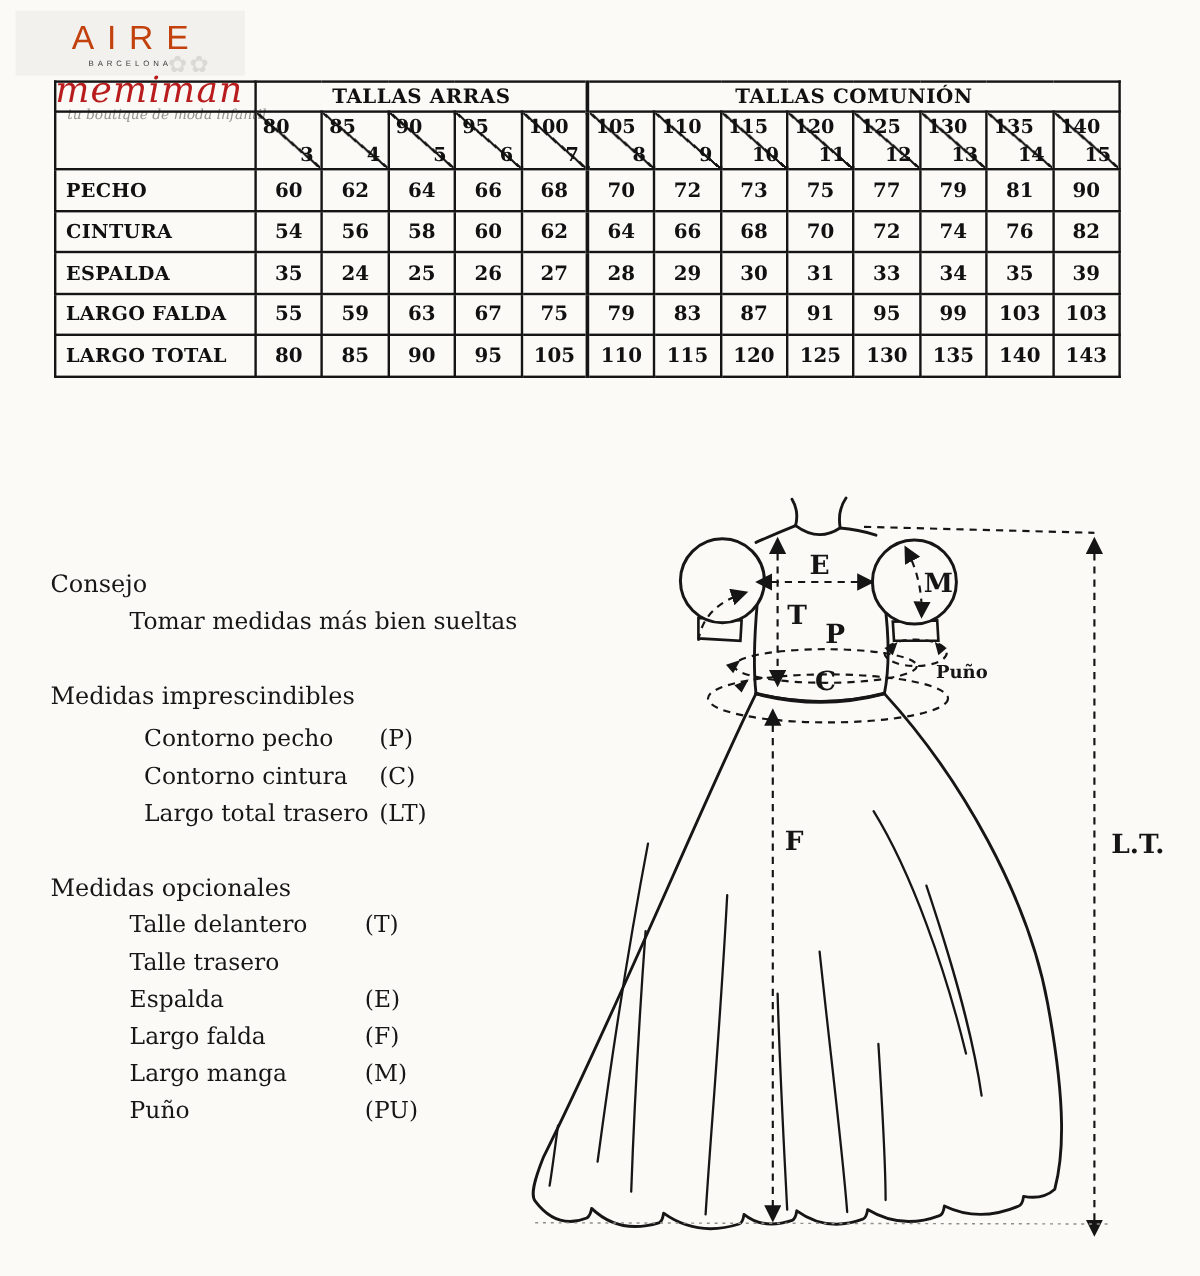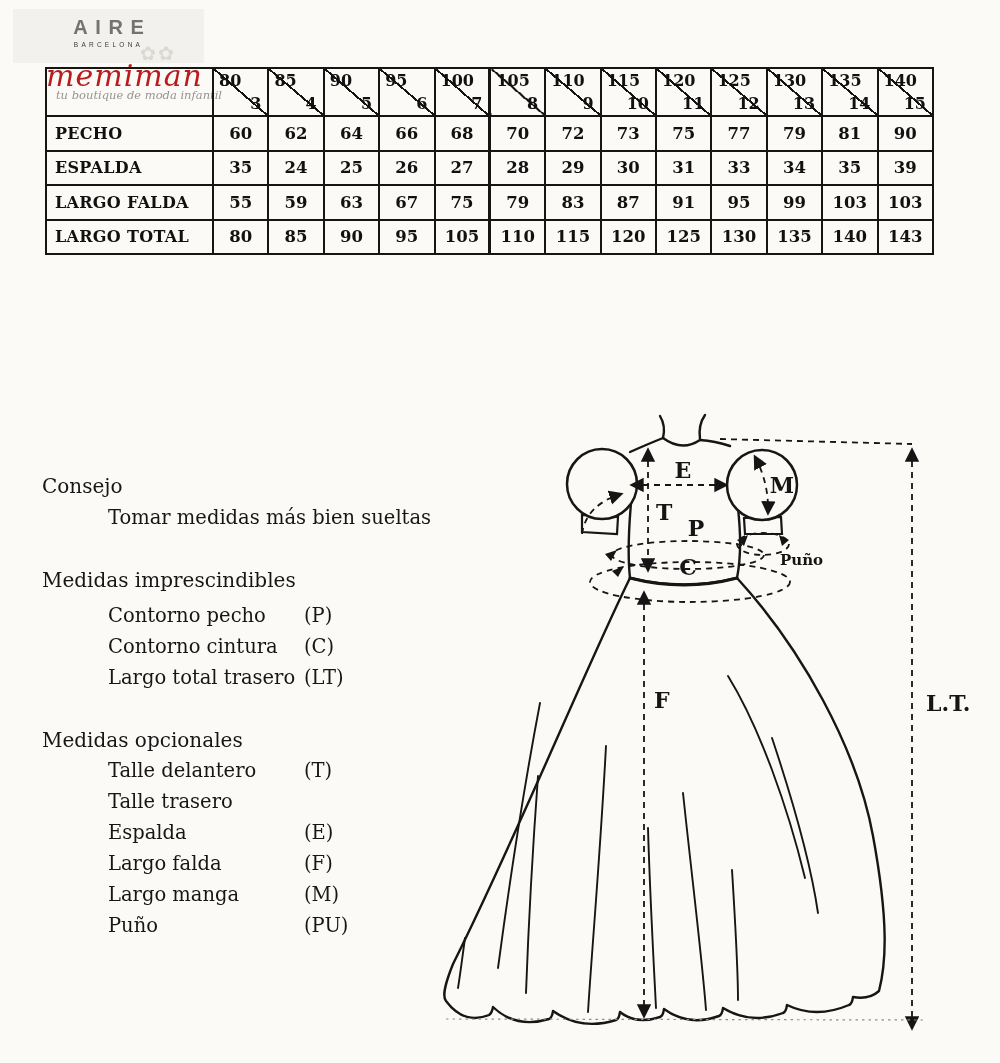--- a/index.html
+++ b/index.html
@@ -12,22 +12,22 @@
     overflow: hidden;
   }
 
   
   .logo-box {
     position: absolute; left: 13px; top: 9px; width: 191px; height: 54px;
     background: #f2f1ee; text-align: center; padding-top: 7px;
   }
   .logo-brand {
     font-family: "Liberation Sans", sans-serif;
-    font-size: 20px; font-weight: 700; letter-spacing: 0.38em;
-    color: #737373; text-indent: 0.38em; display:block;
+    font-size: 28px; font-weight: 400; letter-spacing: 0.38em;
+    color: #c2410c; text-indent: 0.38em; display:block;
   }
   .logo-city {
     font-family: "Liberation Sans", sans-serif;
     font-size: 6.5px; letter-spacing: 0.5em; color: #3a3a3a; display:block; margin-top: 2px;
   }
   .logo-flowers {
     position: absolute; left: 140px; top: 42px; font-size: 19px;
     color: #dbd9d3; letter-spacing: 2px;
   }
   .logo-script {
@@ -69,21 +69,21 @@
   table.size-table tbody td { font-size: 16.5px; font-weight: 600; }
   .group-end { border-right-width: 3px !important; }
 
   
   .sec-title { position: absolute; left: 42px; font-size: 20px; font-weight: 400; }
   .consejo-title { top: 474px; }
   .consejo-text  { position: absolute; left: 108px; top: 506px; font-size: 19.5px; }
   .imp-title { top: 568px; }
   .opc-title { top: 728px; }
   .measure-list { position: absolute; left: 108px; }
-  .imp-list { top: 600px; }
+  .imp-list { top: 600px; margin-left: 12px; }
   .opc-list { top: 755px; }
   .measure-item { display: flex; height: 31px; align-items: center; font-size: 19.5px; }
   .measure-item .m-label { width: 196px; }
   .measure-item .m-code  { }
 
   
   .diagram { position: absolute; left: 420px; top: 408px; width: 580px; height: 655px; }
   .diagram text { font-family: "DejaVu Serif", serif; font-weight: 700; fill: #151515; }
   .dl  { font-size: 22px; }
   .dls { font-size: 15px; }
@@ -99,20 +99,25 @@
 <div class="logo-script">memiman</div>
 <div class="logo-tagline">tu boutique de moda infantil</div>
 
 <div class="size-table-wrap">
   <table class="size-table">
     <colgroup>
       <col class="label-col">
       <col span="13">
     </colgroup>
     <thead>
+      <tr class="group-row">
+        <td class="corner-spacer"></td>
+        <th class="group-head group-end" colspan="5">TALLAS ARRAS</th>
+        <th class="group-head" colspan="8">TALLAS COMUNIÓN</th>
+      </tr>
       <tr class="size-row" id="size-header-row">
         <td class="corner-spacer"></td>
       <th class="size-cell">
             <span class="cm">80</span>
             <span class="age">3</span>
           </th>
           <th class="size-cell">
             <span class="cm">85</span>
             <span class="age">4</span>
           </th>
@@ -173,20 +178,36 @@
           <td>70</td>
           <td>72</td>
           <td>73</td>
           <td>75</td>
           <td>77</td>
           <td>79</td>
           <td>81</td>
           <td>90</td>
         </tr>
         <tr>
+          <th class="row-label">CINTURA</th>
+          <td>54</td>
+          <td>56</td>
+          <td>58</td>
+          <td>60</td>
+          <td class="group-end">62</td>
+          <td>64</td>
+          <td>66</td>
+          <td>68</td>
+          <td>70</td>
+          <td>72</td>
+          <td>74</td>
+          <td>76</td>
+          <td>82</td>
+        </tr>
+        <tr>
           <th class="row-label">ESPALDA</th>
           <td>35</td>
           <td>24</td>
           <td>25</td>
           <td>26</td>
           <td class="group-end">27</td>
           <td>28</td>
           <td>29</td>
           <td>30</td>
           <td>31</td>

